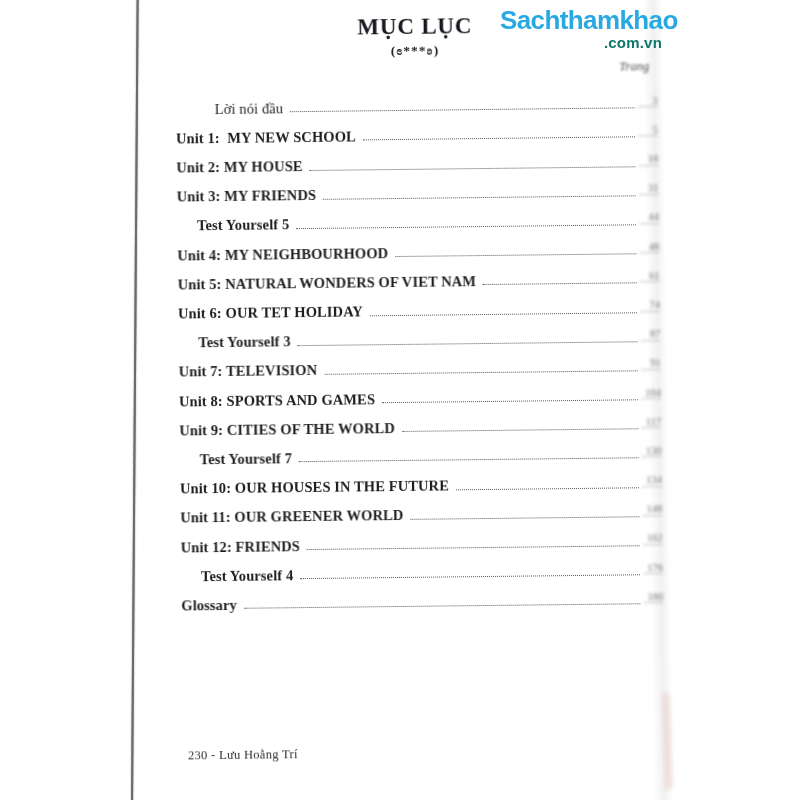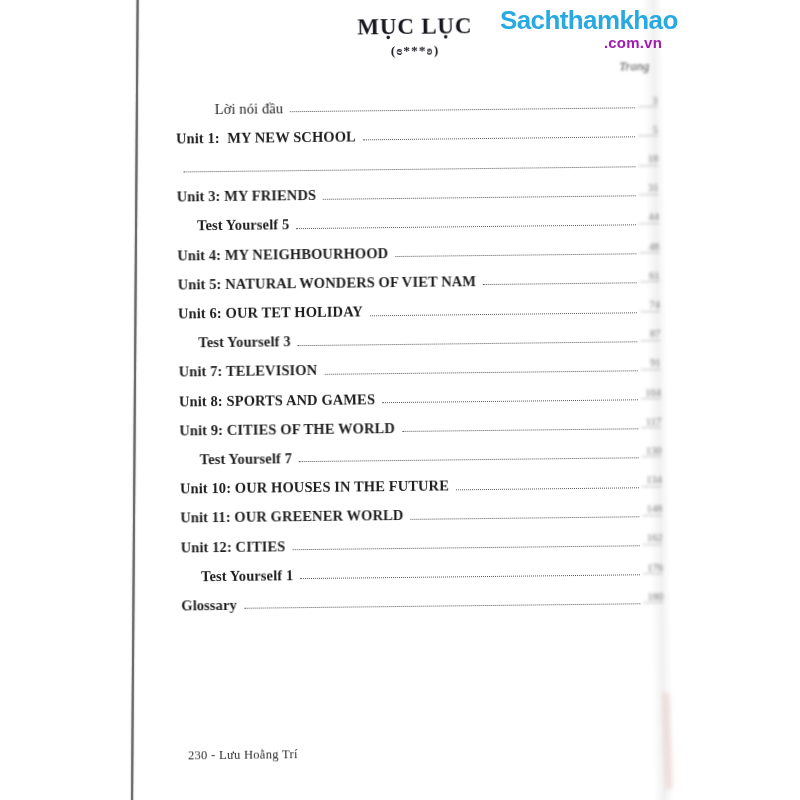--- a/index.html
+++ b/index.html
@@ -24,21 +24,21 @@
     position:absolute;left:664px;top:693px;width:7px;height:96px;
     background:rgba(214,160,150,.3);filter:blur(2.5px);transform:rotate(-2deg);
   }
 
   
   .logo{
     position:absolute;top:7px;left:500px;width:162px;text-align:right;
     font-family:"Liberation Sans","DejaVu Sans",sans-serif;line-height:1;
   }
   .logo-brand{font-size:26px;font-weight:bold;color:#29a9e1;letter-spacing:-0.6px;}
-  .logo-domain{font-size:15px;font-weight:bold;color:#a21caf;margin-top:2px;letter-spacing:.2px;}
+  .logo-domain{font-size:15px;font-weight:bold;color:#0f766e;margin-top:2px;letter-spacing:.2px;}
 
   
   .content{
     position:absolute;left:134px;top:0;width:528px;height:800px;
     transform:rotate(-0.65deg);transform-origin:0 50%;
     color:#1e1e1e;filter:blur(0.2px);
   }
   .title{
     margin-top:17px;text-align:center;transform:translateX(21px);
     font-size:23px;font-weight:bold;letter-spacing:.8px;color:#16161e;
@@ -101,20 +101,21 @@
     <span class="pagenum">3</span>
   </div>
 
   <div class="row">
     <span class="label">Unit 1:  MY NEW SCHOOL</span>
     <span class="leader"></span>
     <span class="pagenum">5</span>
   </div>
 
   <div class="row">
+    <span class="label">Unit 2: MY HOUSE</span>
     <span class="leader"></span>
     <span class="pagenum">18</span>
   </div>
 
   <div class="row">
     <span class="label">Unit 3: MY FRIENDS</span>
     <span class="leader"></span>
     <span class="pagenum">31</span>
   </div>
 
@@ -178,27 +179,27 @@
     <span class="pagenum">134</span>
   </div>
 
   <div class="row">
     <span class="label">Unit 11: OUR GREENER WORLD</span>
     <span class="leader"></span>
     <span class="pagenum">148</span>
   </div>
 
   <div class="row">
-    <span class="label">Unit 12: CITIES</span>
+    <span class="label">Unit 12: FRIENDS</span>
     <span class="leader"></span>
     <span class="pagenum">162</span>
   </div>
 
   <div class="row indent">
-    <span class="label">Test Yourself 1</span>
+    <span class="label">Test Yourself 4</span>
     <span class="leader"></span>
     <span class="pagenum">176</span>
   </div>
 
   <div class="row">
     <span class="label">Glossary</span>
     <span class="leader"></span>
     <span class="pagenum">180</span>
   </div>
 </div>

